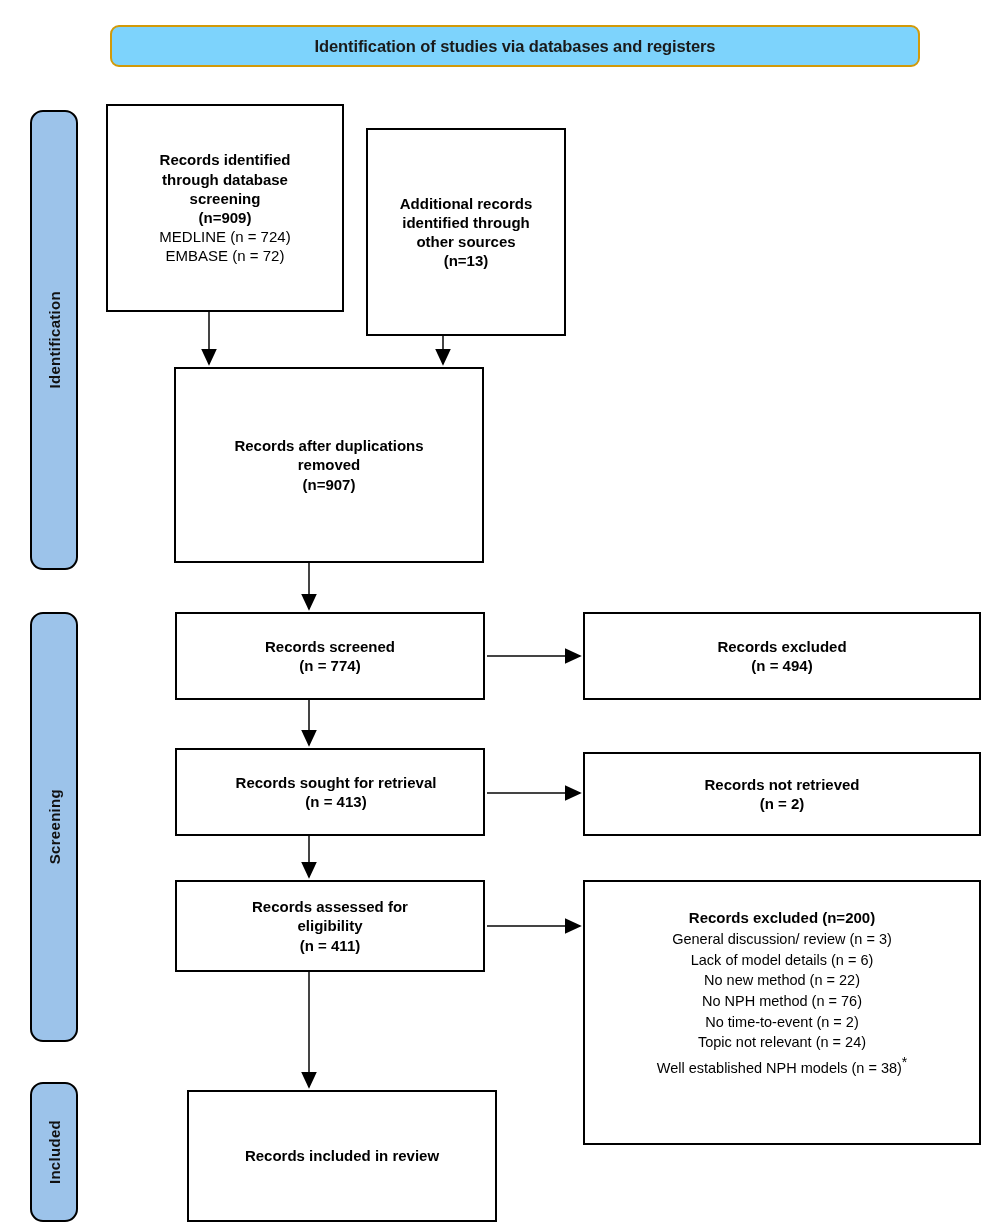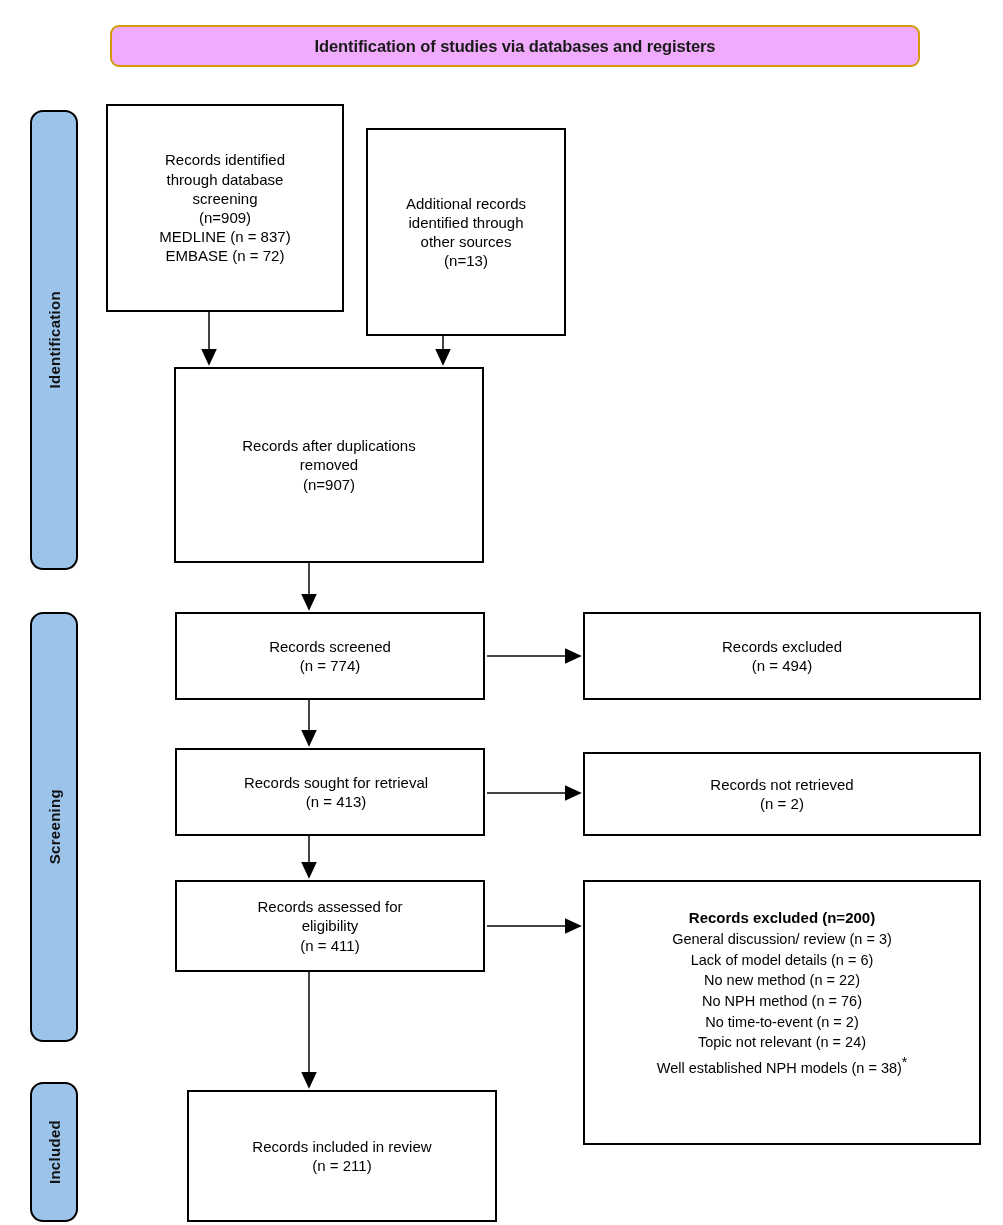--- a/index.html
+++ b/index.html
@@ -19,21 +19,21 @@
     overflow: hidden;
   }
 
   
   .banner {
     position: absolute;
     left: 110px;
     top: 25px;
     width: 810px;
     height: 42px;
-    background: #f0abfc;
+    background: #7dd3fc;
     border: 2px solid #D29A09;
     border-radius: 9px;
     display: flex;
     align-items: center;
     justify-content: center;
     box-sizing: border-box;
   }
   .banner-text {
     font-size: 16.5px;
     font-weight: bold;
@@ -81,21 +81,21 @@
     padding: 4px 8px;
   }
   .box-inner {
     width: 100%;
     line-height: 1.28;
   }
   .ln {
     display: block;
     font-size: 15px;
   }
-  .ln.b { font-weight: normal; }
+  .ln.b { font-weight: bold; }
   .ln.r { font-weight: normal; }
 
   
   #box-db-records    { left: 106px; top: 104px;  width: 238px; height: 208px; }
   #box-other-sources { left: 366px; top: 104px;  width: 200px; height: 208px; margin-top: 24px; }
   #box-duplicates    { left: 174px; top: 367px;  width: 310px; height: 196px; }
   #box-screened      { left: 175px; top: 612px;  width: 310px; height: 88px;  }
   #box-excluded-1    { left: 583px; top: 612px;  width: 398px; height: 88px;  }
   #box-sought        { left: 175px; top: 748px;  width: 310px; height: 88px; padding-left: 20px;  }
   #box-not-retrieved { left: 583px; top: 752px;  width: 398px; height: 84px;  }
@@ -180,21 +180,21 @@
 
     <line x1="309" y1="972" x2="309" y2="1087" stroke="#444" stroke-width="2" marker-end="url(#ah)"></line>
   </svg>
 
   <div class="box" id="box-db-records">
     <div class="box-inner">
       <span class="ln b">Records identified</span>
       <span class="ln b">through database</span>
       <span class="ln b">screening</span>
       <span class="ln b">(n=909)</span>
-      <span class="ln r">MEDLINE (n = 837)</span>
+      <span class="ln r">MEDLINE (n = 724)</span>
       <span class="ln r">EMBASE (n = 72)</span>
     </div>
   </div>
 
   <div class="box" id="box-other-sources">
     <div class="box-inner">
       <span class="ln b">Additional records</span>
       <span class="ln b">identified through</span>
       <span class="ln b">other sources</span>
       <span class="ln b">(n=13)</span>
@@ -254,17 +254,16 @@
       <span class="excl-item">No NPH method (n = 76)</span>
       <span class="excl-item">No time-to-event (n = 2)</span>
       <span class="excl-item">Topic not relevant (n = 24)</span>
       <span class="excl-item"><span>Well established NPH models (n = 38)</span><sup>*</sup></span>
     </div>
   </div>
 
   <div class="box" id="box-included">
     <div class="box-inner">
       <span class="ln b">Records included in review</span>
-      <span class="ln b">(n = 211)</span>
     </div>
   </div>
 
 </div>
 
 </body></html>

